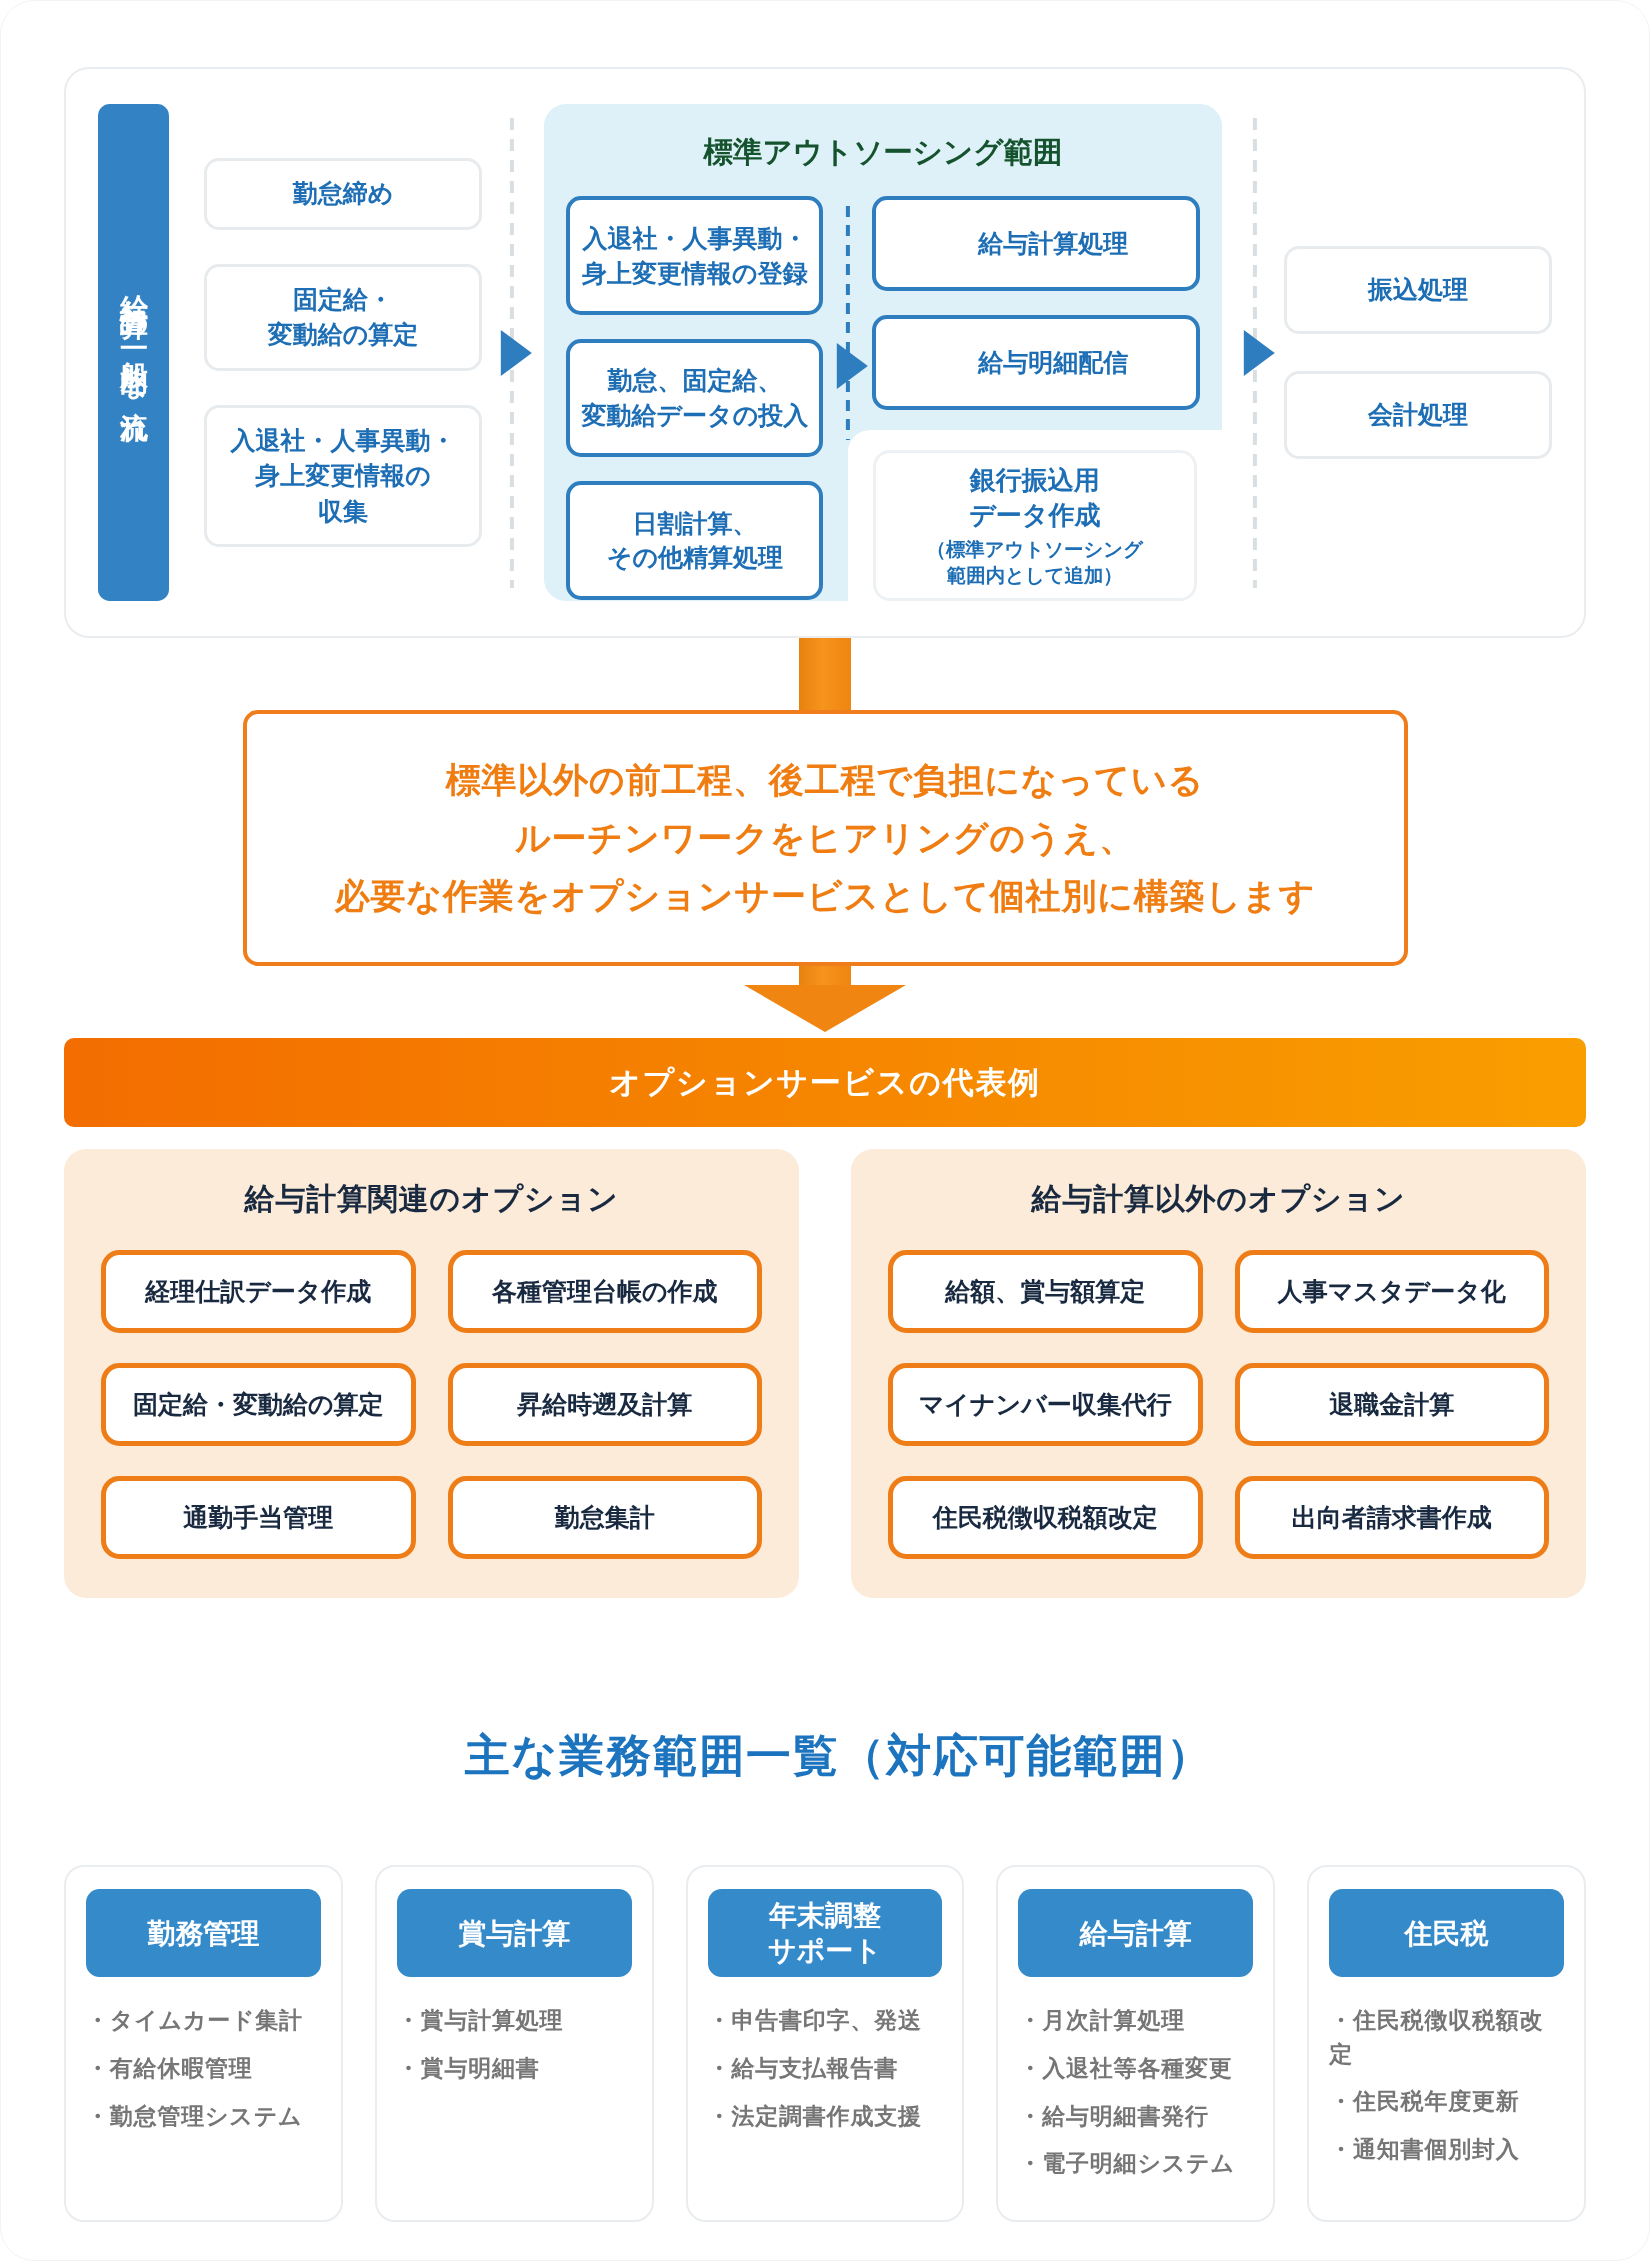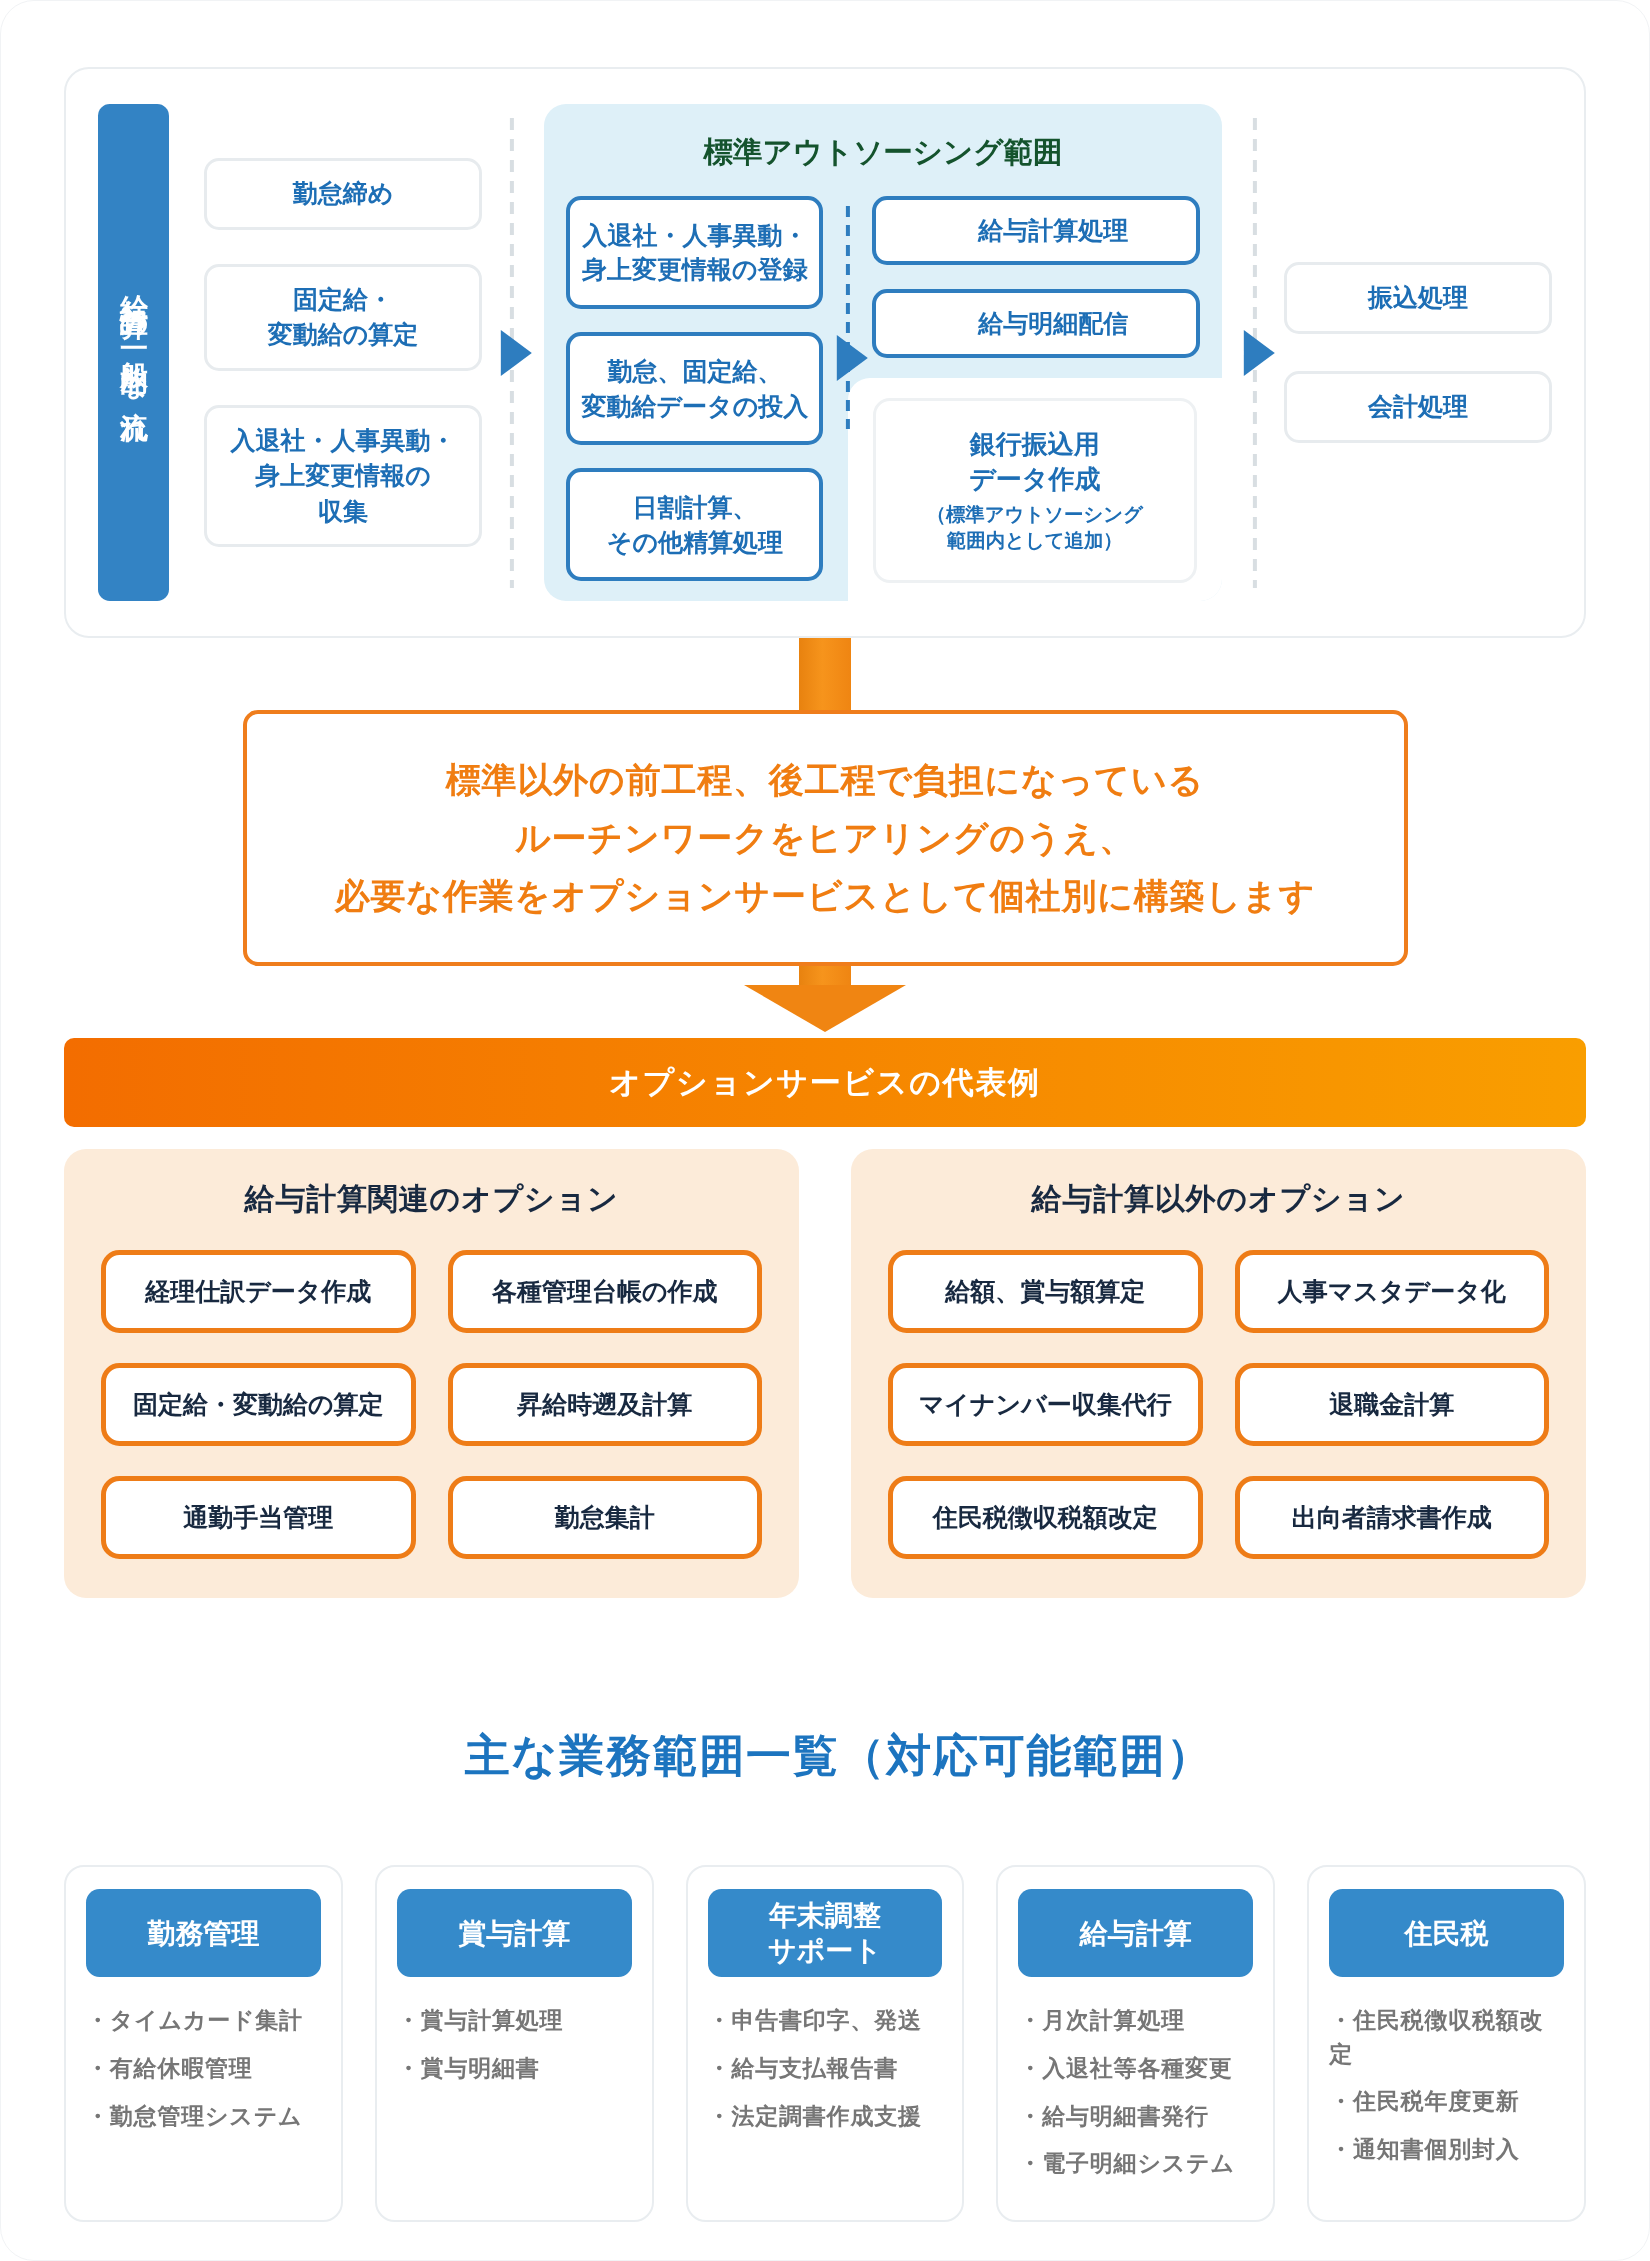--- a/index.html
+++ b/index.html
@@ -25,30 +25,30 @@
   .panel-title{ text-align:center; color:#14532d; font-size:29.5px; font-weight:bold; margin:13.5px 0 23.6px;}
   .panel-body{ flex:1; display:flex;}
   .pcol-left{ width:257px; display:flex; flex-direction:column; gap:23.6px;}
   .pcol-left .bluebox{ flex:1;}
   .pmid{ width:49px; position:relative; flex:0 0 auto;}
   .pmid .tri{ top:42%;}
   .pcol-right{ flex:1; display:flex; flex-direction:column;}
   .bluebox{ border:4.2px solid #2e7dbf; border-radius:15px; background:#fff; color:#1d6eb5; font-weight:bold;
     font-size:25px; line-height:1.38; display:flex; align-items:center; justify-content:center; text-align:center;
     white-space:pre-line; padding:8.4px 6.7px;}
-  .rbox{ height:69px; flex:0 0 auto;padding-left:41px;}
+  .rbox{ height:95px; flex:0 0 auto;padding-left:41px;}
   .rbox + .rbox{ margin-top:23.6px;}
   .cutout{ flex:1; margin:20px -22px -20px -24.4px; background:#fff; border-top-left-radius:22px; border-bottom-right-radius:22px;
     padding:20px 25px 18.5px 25px; display:flex;}
   .bankbox{ flex:1; border:3.4px solid #eef1f3; border-radius:17px; background:#fff; display:flex; flex-direction:column;
     align-items:center; justify-content:center; gap:3px; padding:10px 6.7px;}
   .bank-main{ color:#1d6eb5; font-weight:bold; font-size:26px; line-height:1.35; text-align:center; white-space:pre-line;}
   .bank-note{ color:#1d6eb5; font-weight:bold; font-size:19.4px; line-height:1.35; text-align:center; white-space:pre-line;}
   .colD{ width:268px; display:flex; flex-direction:column; justify-content:center; gap:37px;}
-  .colD .pbox{ height:72px; padding:0;font-family:Liberation Serif, serif;}
+  .colD .pbox{ height:88px; padding:0;font-family:Liberation Serif, serif;}
 
   
   .stem{ width:52px; background:linear-gradient(90deg,#e8820f,#f6941c 45%,#ef8512); margin:0 auto;}
   .stem1{ height:72px;}
   .stem2{ height:18.5px;}
   .callout{ width:1165px; margin:0 auto; border:4.2px solid #ef7d1c; border-radius:15px; background:#fff;
     padding:37px 25px; text-align:center;}
   .callout-text{ color:#f07d11; font-weight:bold; font-size:35px; line-height:1.66; white-space:pre-line; letter-spacing:0.8px;}
   .arrow-head{ width:0; height:0; border-left:81px solid transparent; border-right:81px solid transparent;
     border-top:47px solid #f08512; margin:0 auto;}

